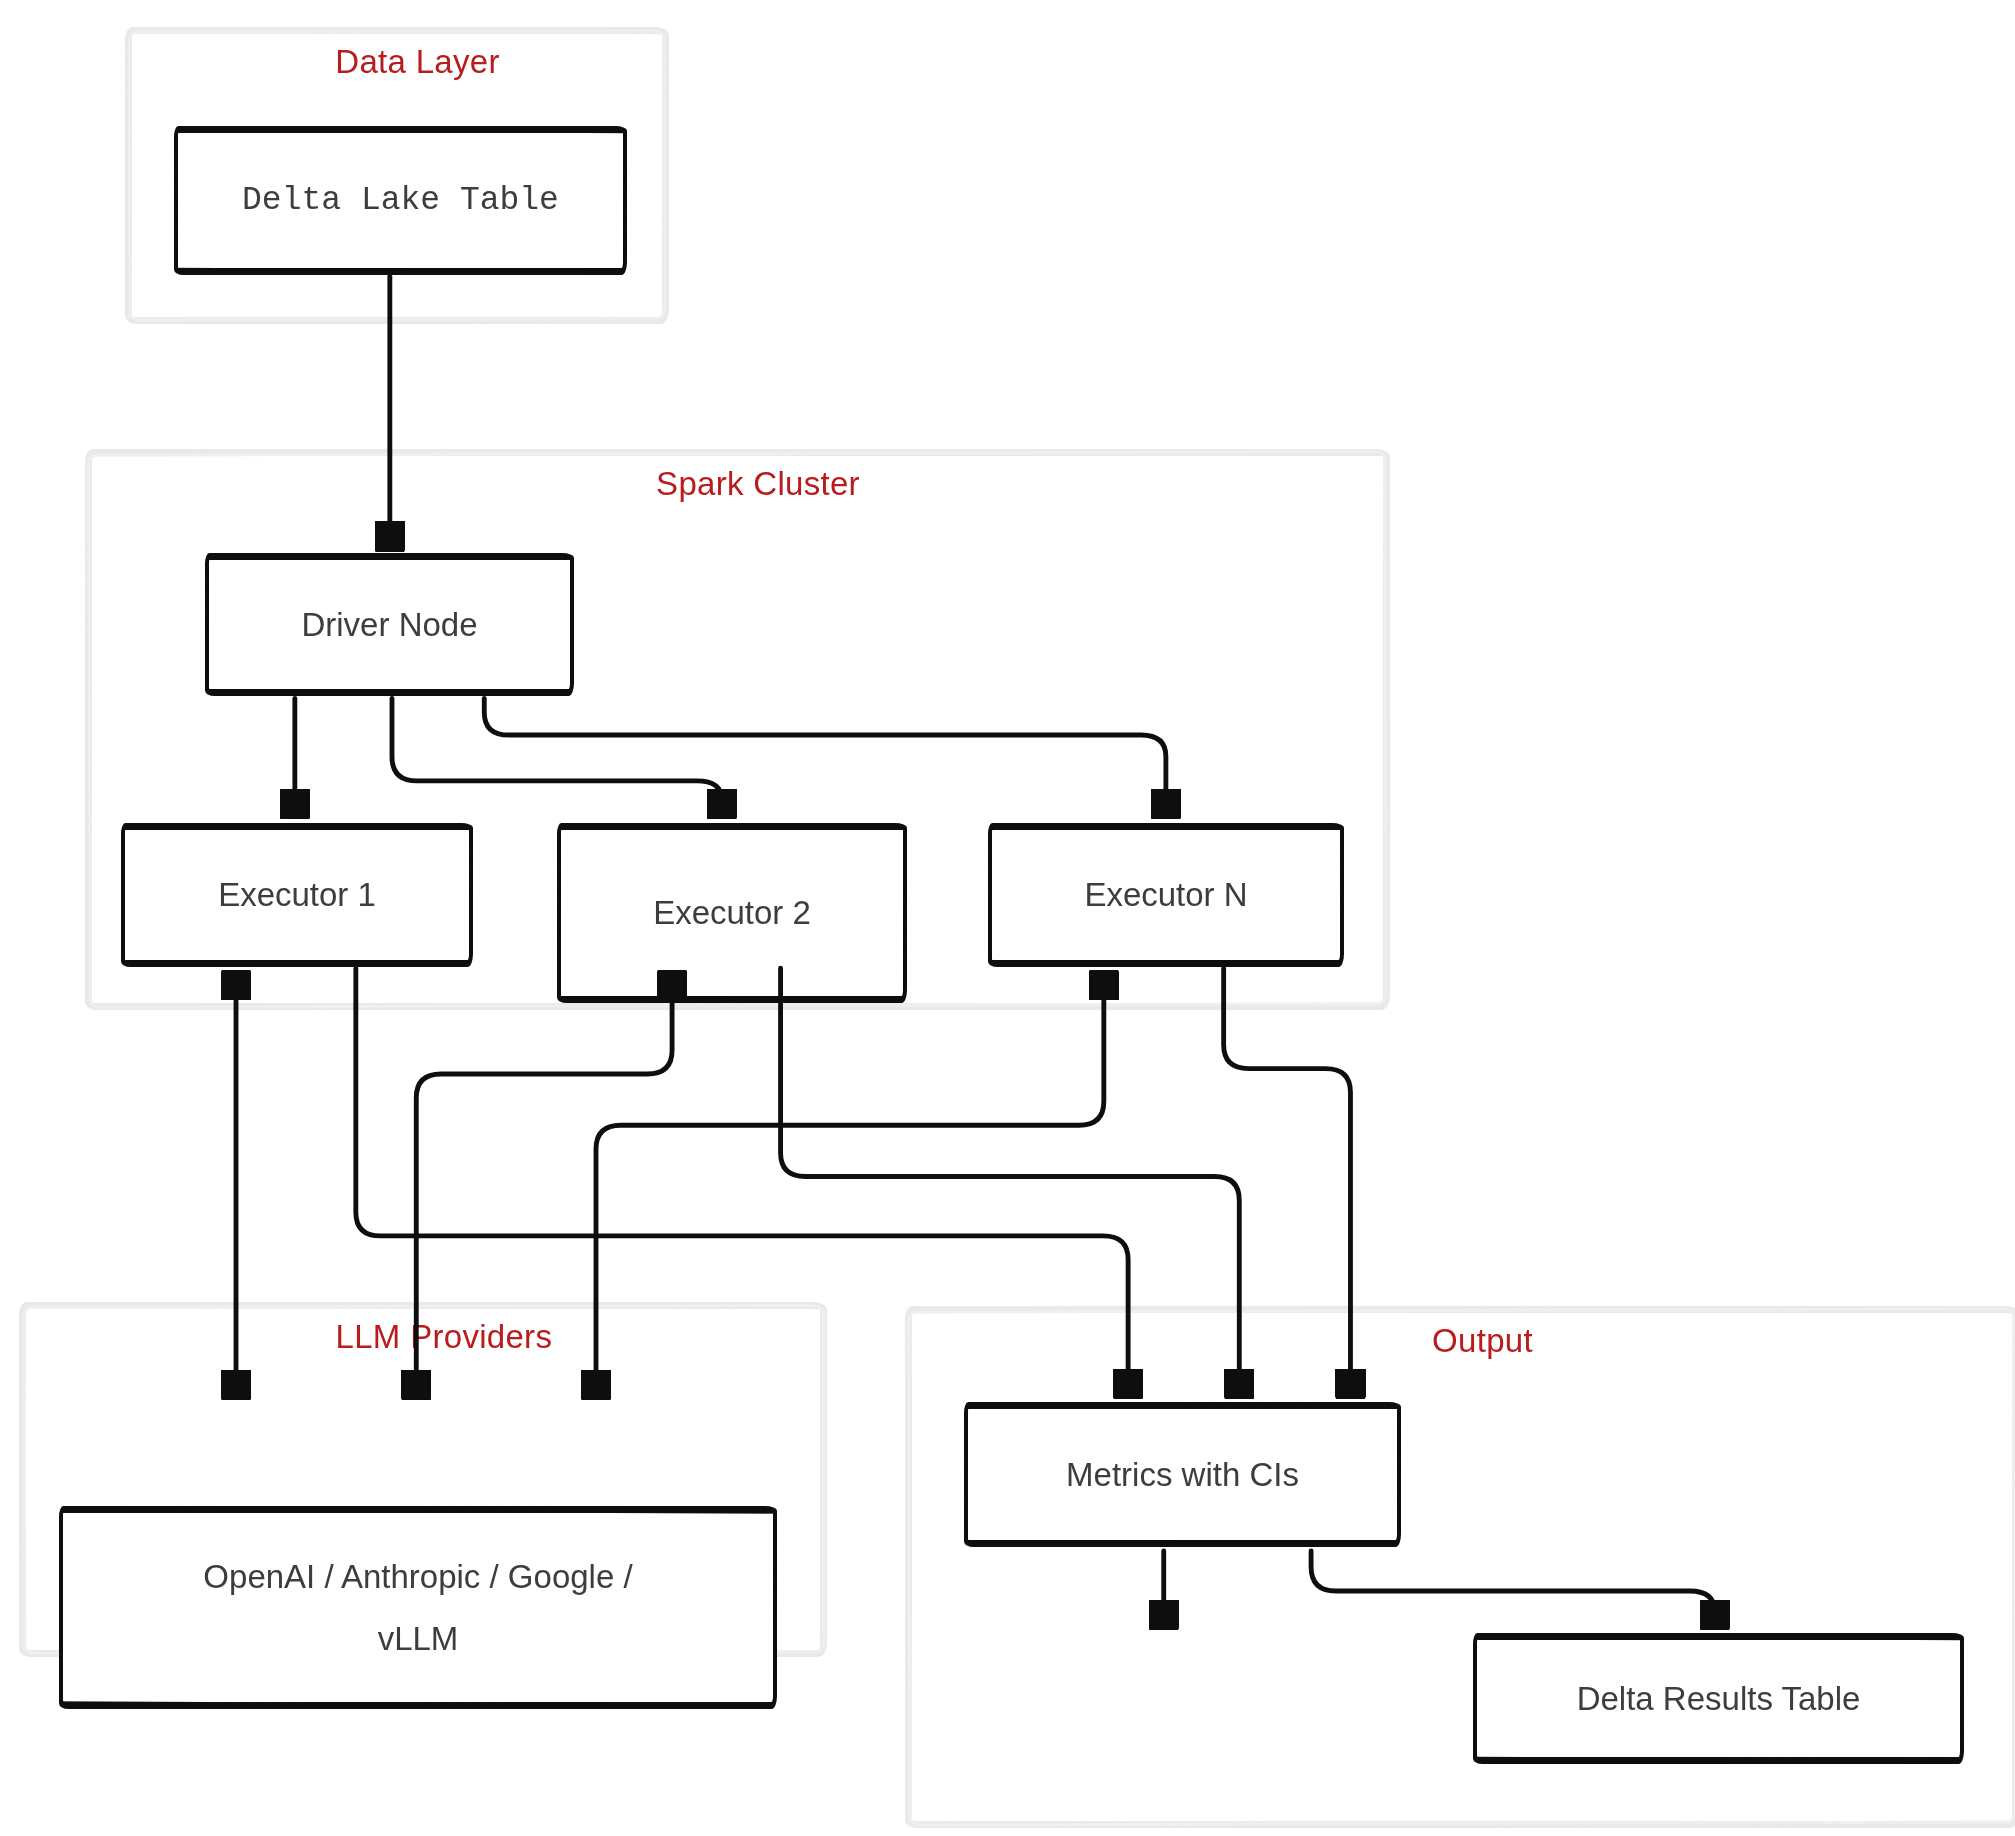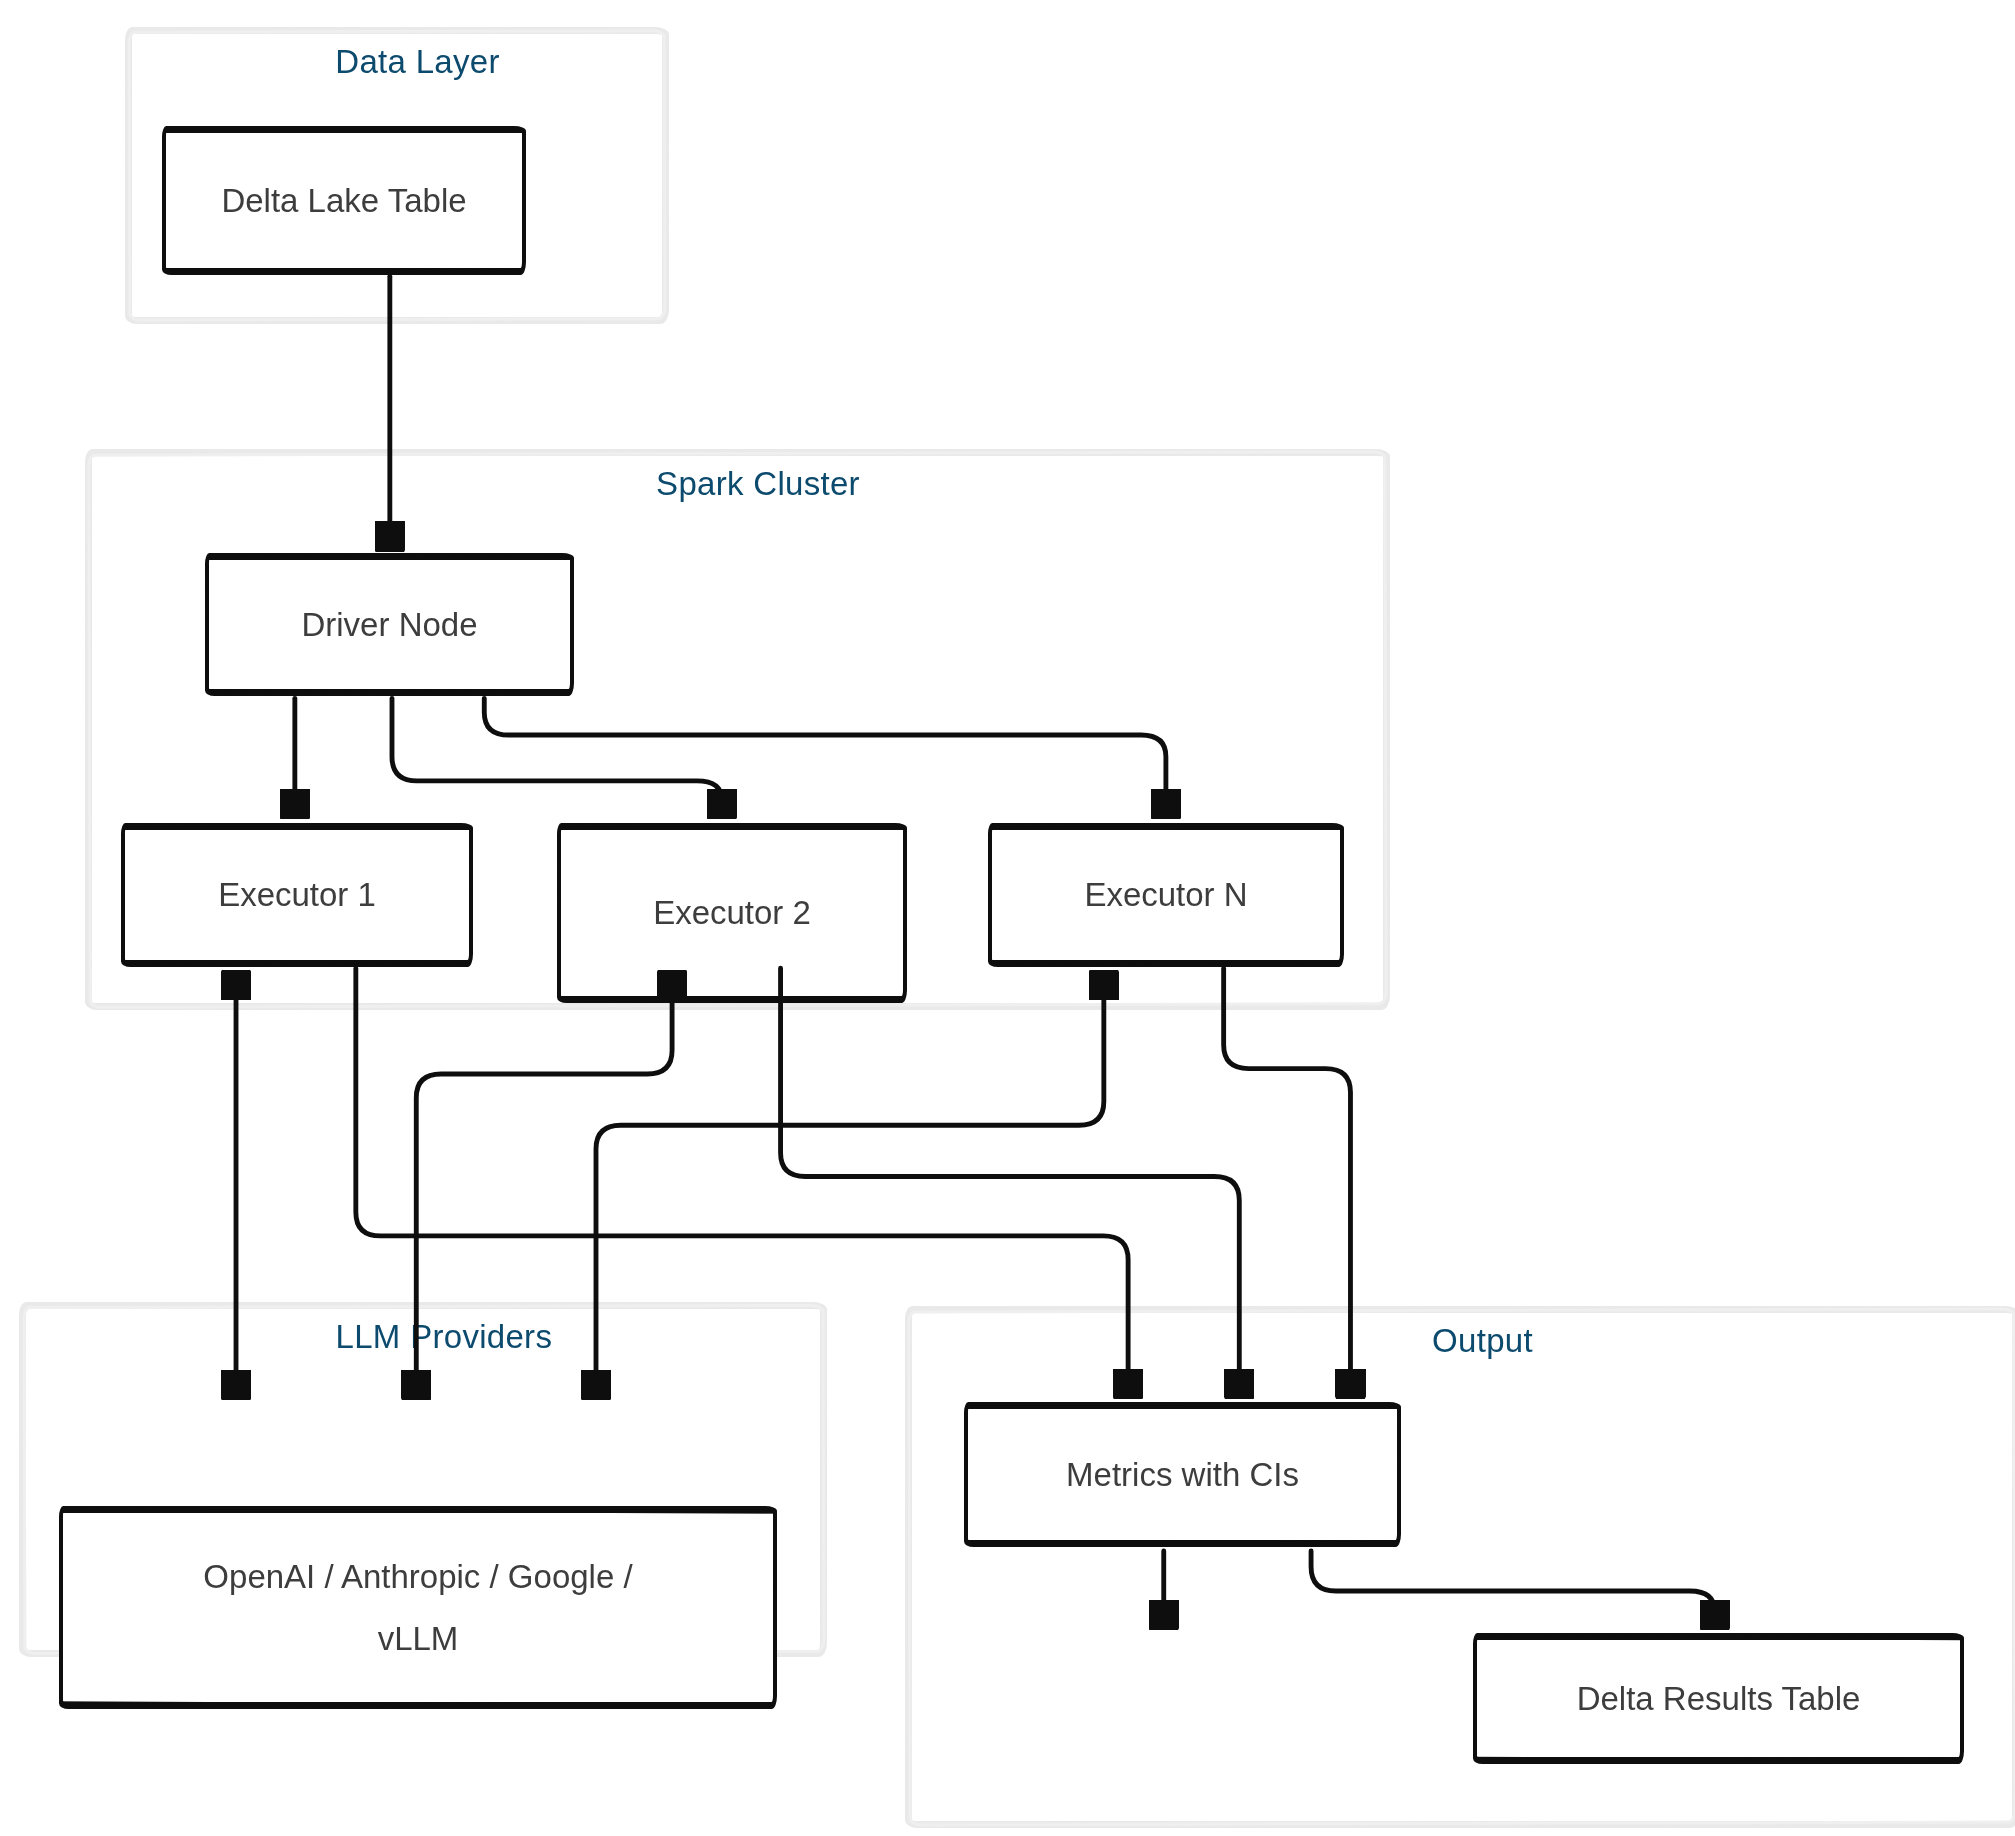--- a/index.html
+++ b/index.html
@@ -19,21 +19,21 @@
   }
   .group::before{
     content:"";position:absolute;inset:-3.8px;pointer-events:none;
     border:3.2px solid #efefef;
     border-radius:inherit;
     transform:rotate(-0.15deg);
   }
   .group-label{
     position:absolute;top:8.6px;left:0;right:0;
     text-align:center;
-    font-size:33px;color:#0c4a6e;
+    font-size:33px;color:#b91c1c;
     letter-spacing:0.3px;
     white-space:nowrap;
     padding-left:41px;
   }
   
   .node{
     position:absolute;
     background:#ffffff;
     border:solid #0e0e0e;
     border-width:7px 4.9px 7.6px 4.9px;
@@ -73,21 +73,21 @@
   </div>
 
   <div class="group" style="left:19.4px;top:1302px;width:794px;height:341px;">
     <div class="group-label">LLM Providers</div>
   </div>
 
   <div class="group" style="left:905px;top:1306px;width:1100px;height:508px;">
     <div class="group-label">Output</div>
   </div>
 
-  <div class="node" style="left:162px;top:126px;width:364px;height:149px;">
+  <div class="node" style="left:174px;top:126px;width:453px;height:149px;font-family:Liberation Mono, monospace;">
     <span class="node-label">Delta Lake Table</span>
   </div>
 
   <div class="node" style="left:205px;top:553px;width:369px;height:143px;align-items:center;">
     <span class="node-label">Driver Node</span>
   </div>
 
   <div class="node" style="left:121px;top:823px;width:352px;height:144px;">
     <span class="node-label">Executor 1</span>
   </div>

